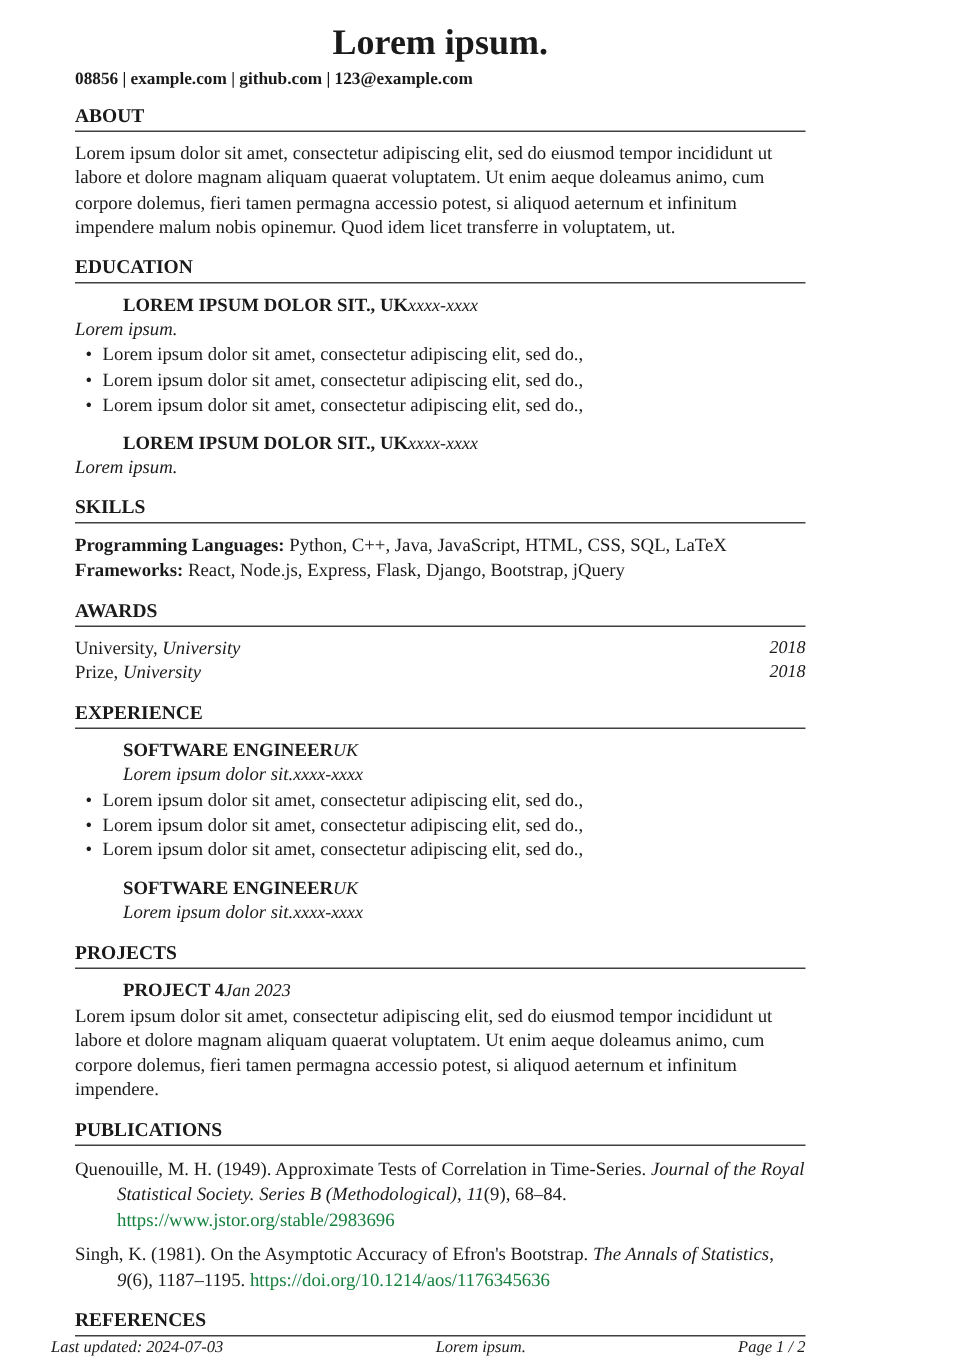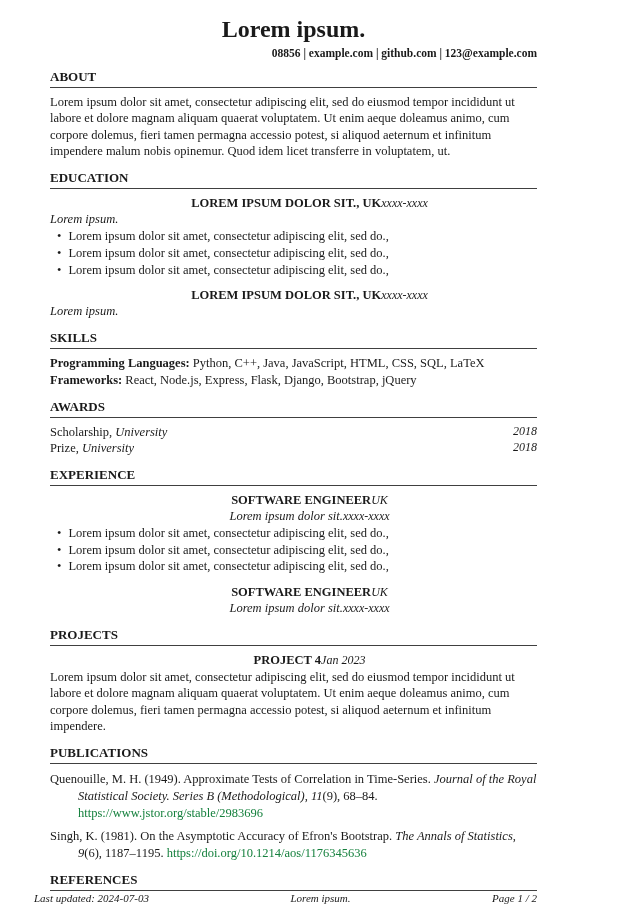--- a/index.html
+++ b/index.html
@@ -14,40 +14,40 @@
     overflow: hidden;
   }
   .title {
     margin: 0;
     text-align: center;
     font-size: 24px;
     font-weight: 700;
     line-height: 1.2;
   }
   .contact {
-    text-align: right;
+    text-align: left;
     font-size: 11.5px;
     font-weight: 600;
     margin-top: 3px;
   }
   .section { margin-top: 10px; }
   .sec-heading {
     font-size: 13px;
     font-weight: 700;
     padding-bottom: 2px;
     border-bottom: 1px solid #404040;
   }
   .body-text {
     margin: 6px 0 0 0;
     font-size: 12.5px;
     line-height: 1.32;
   }
   .entry { margin-top: 6px; }
   .entry + .entry { margin-top: 9px; }
-  .row { display: flex; justify-content: center; align-items: baseline; margin-left: 32px; }
+  .row { display: flex; justify-content: flex-start; align-items: baseline; margin-left: 32px; }
   .entry-title { font-weight: 700; font-size: 12.5px; line-height: 1.3; }
   .right-italic { font-style: italic; font-size: 12px; white-space: nowrap; }
   .subtitle { font-style: italic; font-size: 12.5px; line-height: 1.3; }
   .bullets { margin-top: 1px; }
   .bullet {
     display: flex; gap: 7px;
     padding-left: 7px;
     font-size: 12.5px;
     line-height: 1.33;
   }
@@ -130,21 +130,21 @@
       <div class="skills-line">
         <span class="bold">Frameworks:</span><span> React, Node.js, Express, Flask, Django, Bootstrap, jQuery</span>
       </div>
     </div>
   </div>
 
   <div class="section">
     <div class="sec-heading">AWARDS</div>
     <div class="award-rows">
       <div class="award-row">
-        <span><span>Scholarship, </span><span class="i">University</span></span>
+        <span><span>University, </span><span class="i">University</span></span>
         <span class="right-italic">2018</span>
       </div>
       <div class="award-row">
         <span><span>Prize, </span><span class="i">University</span></span>
         <span class="right-italic">2018</span>
       </div>
     </div>
   </div>
 
   <div class="section">

